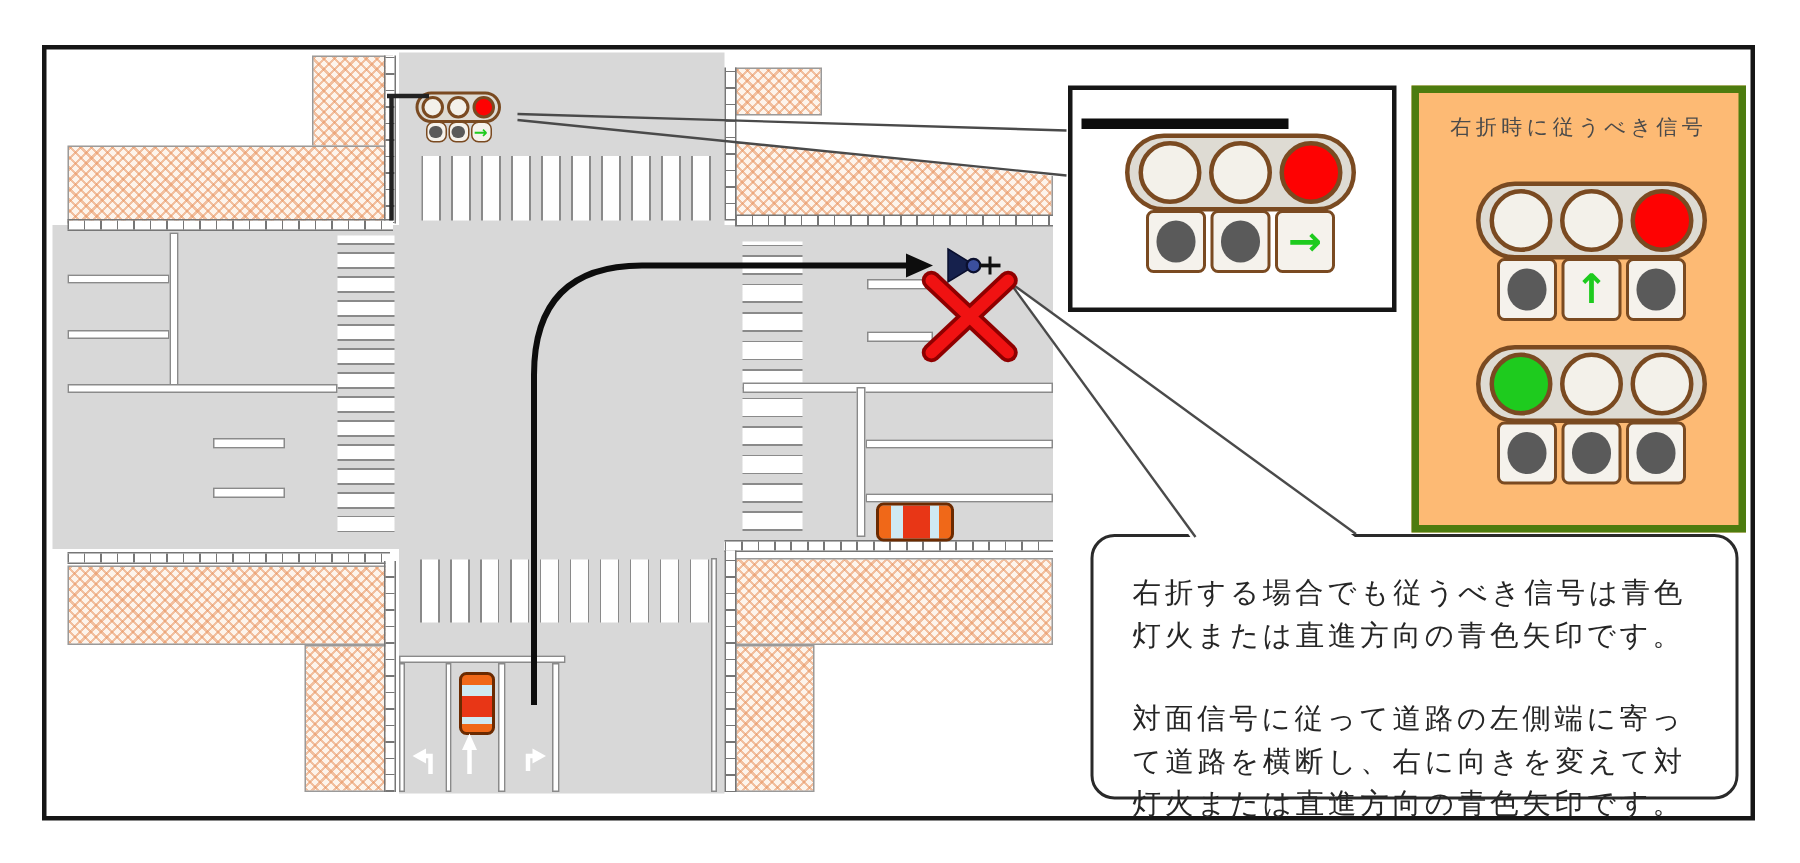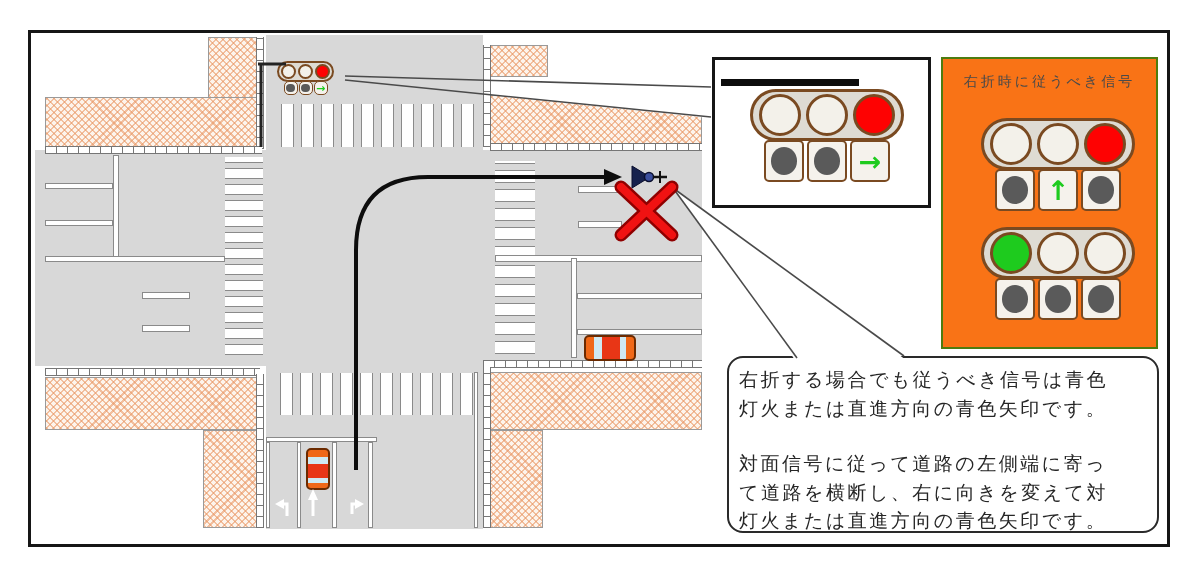--- a/index.html
+++ b/index.html
@@ -47,26 +47,26 @@
         display:flex;align-items:center;justify-content:center;box-sizing:content-box;}
   .abox.off::before{content:"";display:block;width:74%;height:74%;border-radius:50%;background:#5a5a5a;}
   .abox.green-up,.abox.green-right{color:var(--green_light,#1ecb1e);font-weight:bold;
         font-size:var(--afs,26px);line-height:1;}
   .signal--lg{--lr:36px;--ab:36px;--abh:38px;--afs:27px;}
   .signal--sm{--lr:11px;--lbw:2px;--bw:2px;--pv:1px;--ph:2px;--gap:2px;
               --ab:12px;--abh:12px;--abw:1px;--afs:11px;--agap:1px;}
   
   .magnified-box{left:712px;top:57px;width:213px;height:145px;border:3px solid #161616;background:#fff;}
   .mag-bar{left:6px;top:19px;width:138px;height:7px;background:#0d0d0d;}
-  .legend-box{left:941px;top:57px;width:213px;height:288px;border:2px solid #4d7c0f;background:#f97316;}
+  .legend-box{left:941px;top:57px;width:213px;height:288px;border:5px solid #4d7c0f;background:#fdba74;}
   .legend-title{left:0;top:14px;width:100%;text-align:center;font-size:14px;letter-spacing:3px;
                 color:#4a4a4a;white-space:nowrap;}
   .note-box{left:727px;top:356px;width:432px;height:177px;border:2px solid #2a2a2a;border-radius:16px;
             background:#fff;box-sizing:border-box;padding:7px 10px;color:#262626;}
-  .note-box p{margin:0;font-size:19px;line-height:1.5;letter-spacing:2.5px;white-space:pre-line;}
+  .note-box p{margin:16px;font-size:19px;line-height:1.5;letter-spacing:2.5px;white-space:pre-line;}
   .note-box p + p{margin-top:27px;}
   svg.overlay{position:absolute;left:0;top:0;width:1200px;height:575px;pointer-events:none;z-index:8;}
 </style>
 </head>
 <body>
 
 <div class="page">
 
   <div class="abs frame"></div>
 

